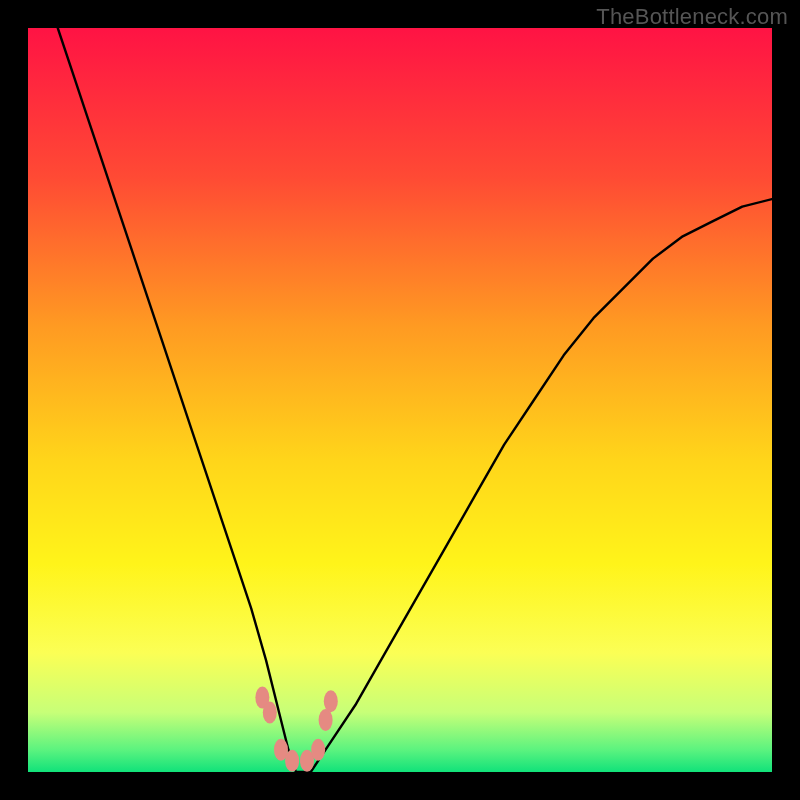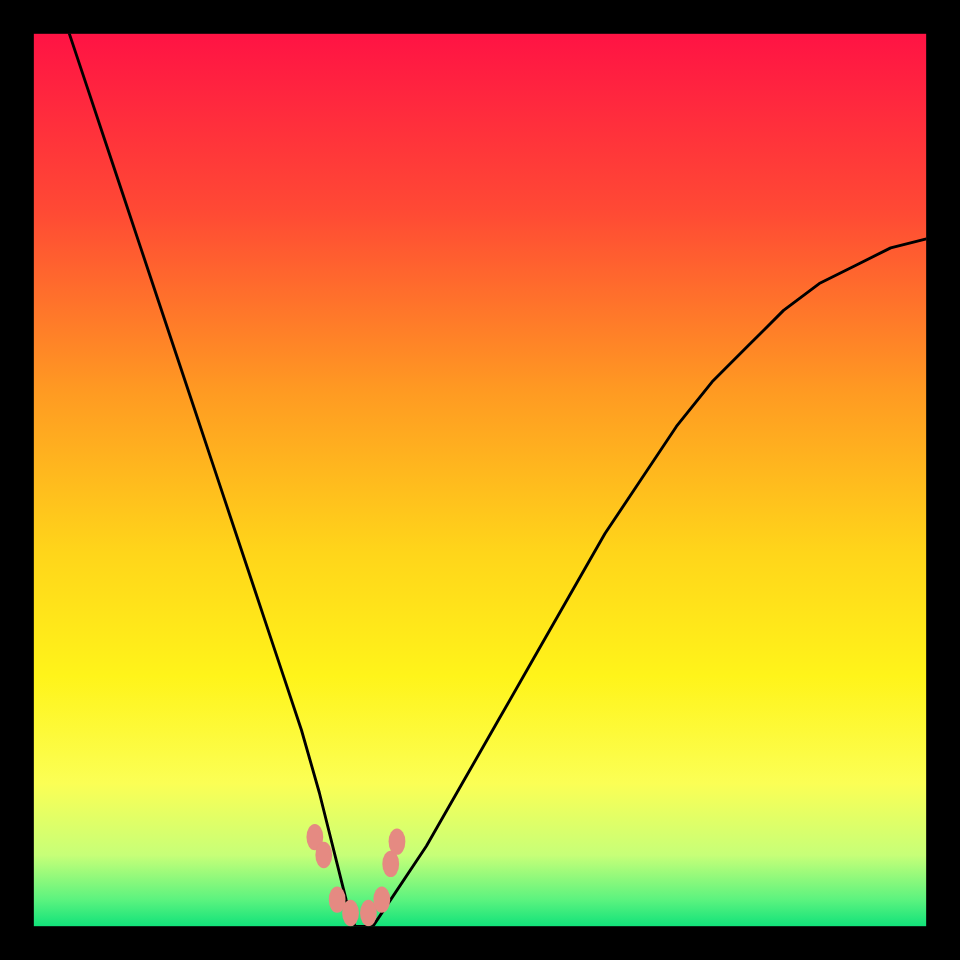--- a/index.html
+++ b/index.html
@@ -33,20 +33,21 @@
     height: 744px;
   }
   svg {
     display: block;
   }
 </style>
 </head>
 <body>
 
 <div class="frame">
+  <div class="watermark">TheBottleneck.com</div>
   <div class="plot">
     <svg id="chart-svg" viewBox="0 0 744 744" width="744" height="744">
         <defs>
           <linearGradient id="bg-grad" x1="0" y1="0" x2="0" y2="1">
             <stop offset="0%" stop-color="#ff1344"></stop>
             <stop offset="20%" stop-color="#ff4a34"></stop>
             <stop offset="40%" stop-color="#ff9a22"></stop>
             <stop offset="57.99999999999999%" stop-color="#ffd51a"></stop>
             <stop offset="72%" stop-color="#fff41a"></stop>
             <stop offset="84%" stop-color="#fbff55"></stop>

